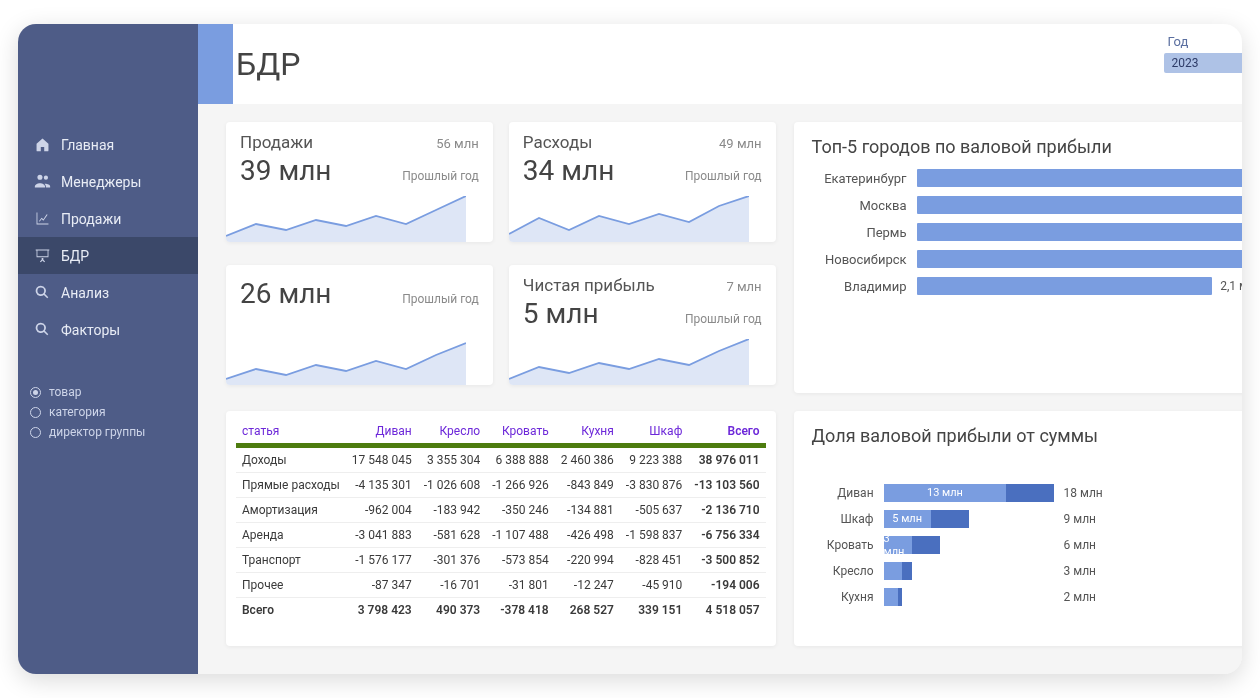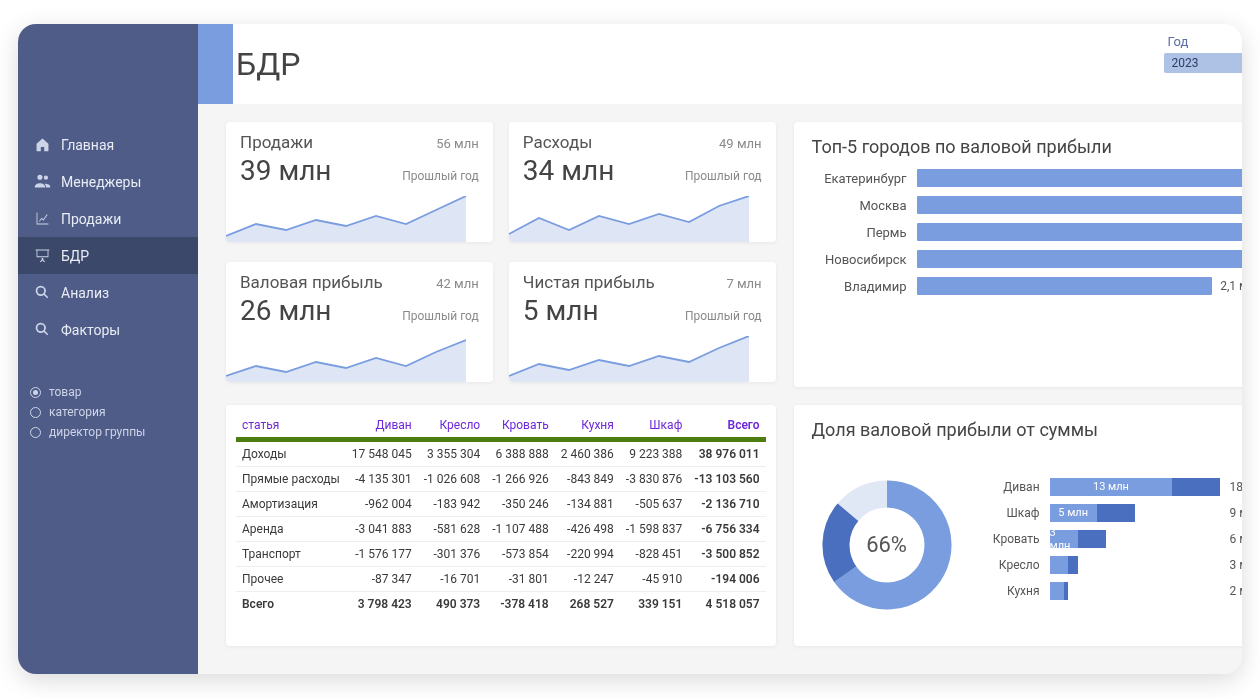--- a/index.html
+++ b/index.html
@@ -268,24 +268,20 @@
     <div class="kpi-main">
               <span class="kpi-val">34 млн</span>
               <span class="kpi-prev-lbl">Прошлый год</span>
             </div>
     <svg class="spark" viewBox="0 0 240 46" preserveAspectRatio="none">
       <path class="fill" d="M0,38 L30,22 60,34 90,20 120,28 150,18 180,26 210,10 240,0 L240,46 0,46 Z"></path>
       <path class="line" d="M0,38 L30,22 60,34 90,20 120,28 150,18 180,26 210,10 240,0"></path>
     </svg>
           </div>
           <div class="kpi">
-    <div class="kpi-top">
-              <span class="kpi-title">Валовая прибыль</span>
-              <span class="kpi-prev-val">42 млн</span>
-            </div>
     <div class="kpi-main">
               <span class="kpi-val">26 млн</span>
               <span class="kpi-prev-lbl">Прошлый год</span>
             </div>
     <svg class="spark" viewBox="0 0 240 46" preserveAspectRatio="none">
       <path class="fill" d="M0,40 L30,30 60,36 90,26 120,32 150,22 180,30 210,16 240,4 L240,46 0,46 Z"></path>
       <path class="line" d="M0,40 L30,30 60,36 90,26 120,32 150,22 180,30 210,16 240,4"></path>
     </svg>
           </div>
           <div class="kpi">
@@ -432,28 +428,20 @@
                 <td>339 151</td>
                 <td class="total">4 518 057</td>
               </tr>
             </tbody>
         </table>
       </div>
 
       <div class="panel">
         <h3>Доля валовой прибыли от суммы</h3>
         <div class="combo">
-          <div class="donut-wrap">
-            <svg viewBox="0 0 100 100">
-              <circle cx="50" cy="50" r="34" fill="none" stroke="#e0e7f5" stroke-width="18"></circle>
-              <path id="donut-arc" fill="none" stroke="#7a9de0" stroke-width="18" d="M50,16 A34,34 0 1 1 22.148830494174288,69.50159883593558"></path>
-              <path id="donut-arc2" fill="none" stroke="#4a6fbf" stroke-width="18" d="M22.148830494174288,69.50159883593558 A34,34 0 0 1 23.954488933954746,28.145221270657665"></path>
-            </svg>
-            <div class="donut-total">66%</div>
-          </div>
           <div class="stack-list" id="share-slot">
               <div class="stack-row">
     <div class="stack-label">Диван</div>
     <div class="stack-track">
       <div class="stack-a" style="width:122.77777777777777px">13 млн</div>
       <div class="stack-b" style="left:122.77777777777777px;width:47.22222222222222px"></div>
     </div>
     <div class="stack-total">18 млн</div>
               </div>
               <div class="stack-row">

